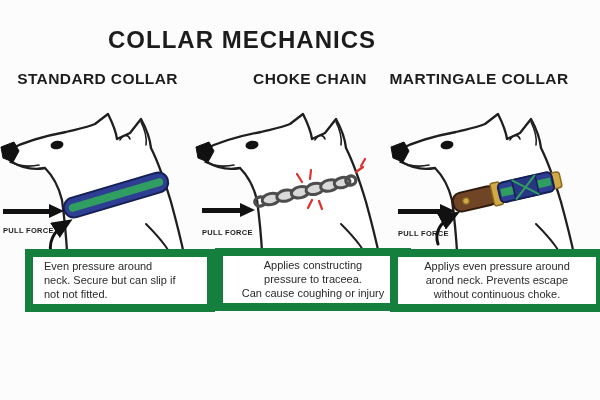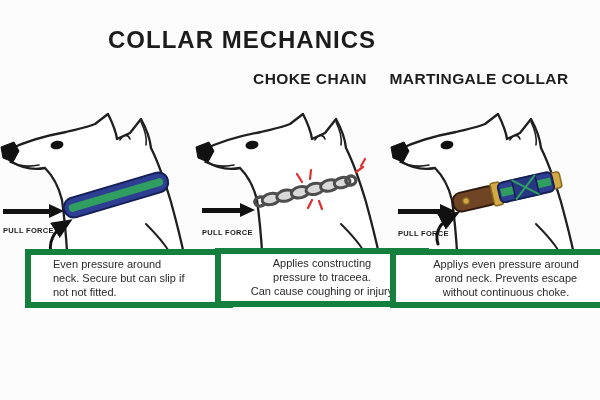--- a/index.html
+++ b/index.html
@@ -14,33 +14,34 @@
   .col-head.c3{left:384px;width:190px;}
   .dog-svg{position:absolute;top:112px;width:196px;height:158px;}
   .dog-svg.c1{left:0px;}
   .dog-svg.c2{left:195px;}
   .dog-svg.c3{left:390px;}
   .pull{position:absolute;font-size:7.5px;font-weight:bold;letter-spacing:.3px;white-space:nowrap;margin-top:37px;}
   .pf-arrow{position:absolute;display:flex;align-items:center;}
   .pf-arrow .shaft{height:5px;background:#111;}
   .pf-arrow .head{width:0;height:0;border-left:15px solid #111;
                   border-top:7px solid transparent;border-bottom:7px solid transparent;}
-  .desc{position:absolute;background:#ffffff;border:6px solid #15803d;
-        font-size:11px;line-height:1.25;color:#2a2a2a;padding:3px 22px;white-space:pre-line;}
+  .desc{position:absolute;background:#ffffff;border:8px solid #15803d;
+        font-size:11px;line-height:1.25;color:#2a2a2a;padding:3px 11px;white-space:pre-line;}
   .desc.c1{left:25px;top:249px;width:152px;text-align:left;}
   .desc.c2{left:215px;top:248px;width:158px;text-align:center;}
   .desc.c3{left:390px;top:249px;width:176px;text-align:center;}
 </style>
 </head>
 <body>
 
 <div class="stage">
 
   <div class="main-title">COLLAR MECHANICS</div>
 
+  <div class="col-head c1">STANDARD COLLAR</div>
   <div class="col-head c2">CHOKE CHAIN</div>
   <div class="col-head c3">MARTINGALE COLLAR</div>
 
   <svg width="0" height="0" style="position:absolute" aria-hidden="true">
     <defs>
       <marker id="ah" markerWidth="8" markerHeight="8" refX="4" refY="3" orient="auto">
         <path d="M0,0 L7,3 L0,6 Z" fill="#111"></path>
       </marker>
       <g id="dog-shape">
         <path d="M8,38 C22,31 44,24 66,20 C78,17 88,15 95,12 L108,2 C112,10 116,20 117,27

